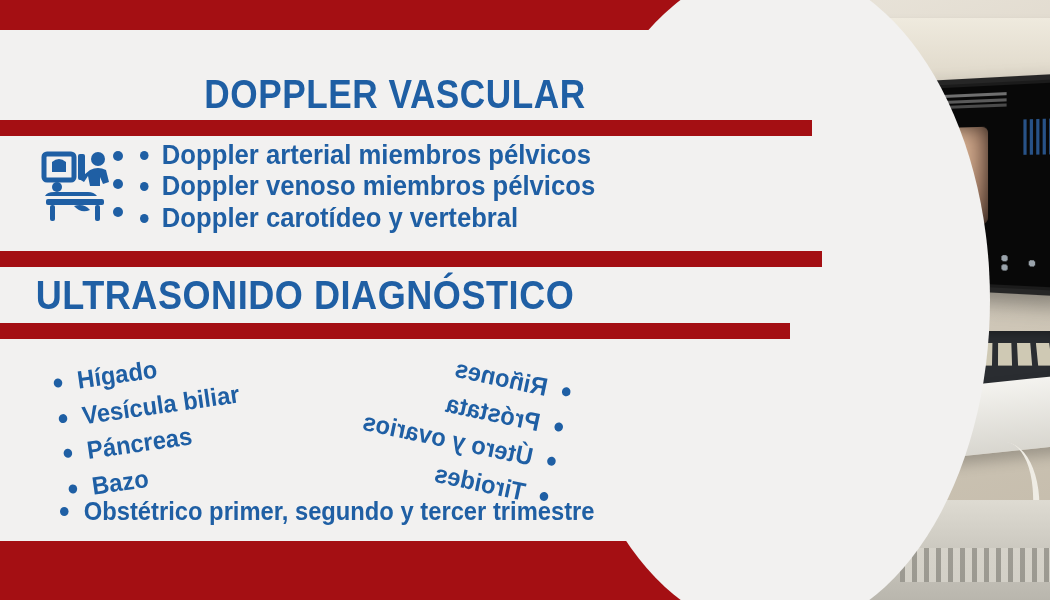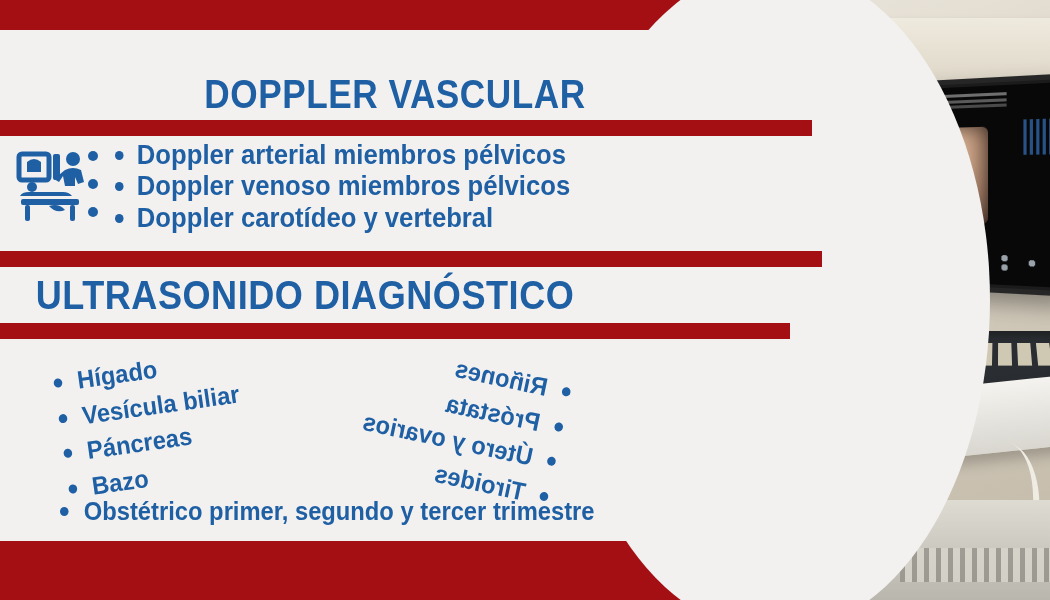--- a/index.html
+++ b/index.html
@@ -194,21 +194,21 @@
 
   .title{
     position:absolute;width:790px;text-align:center;
     color:#1F5FA4;font-weight:bold;letter-spacing:.6px;
     font-family:"Liberation Sans", sans-serif;
     transform:scaleX(.88);transform-origin:center;
   }
   #title-doppler{top:72px;left:0;font-size:40px;}
   #title-ultra{top:272px;left:-90px;width:790px;text-align:center;font-size:41px;}
 
-  .doppler-row{position:absolute;left:0;top:140px;width:790px;display:flex;align-items:center;}
+  .doppler-row{position:absolute;left:0;top:140px;width:790px;display:flex;align-items:center;padding-left:25px;}
   .doppler-icon{width:115px;flex:0 0 115px;display:flex;justify-content:center;}
   .doppler-list{list-style:none;margin:0;padding:0;}
   .doppler-list li{
     display:flex;align-items:center;gap:14px;
     color:#1F5FA4;font-size:27px;font-weight:bold;line-height:1.16;
     transform:scaleX(.95);transform-origin:left;
   }
   .bullet{
     flex:0 0 auto;width:9px;height:9px;border-radius:50%;background:#1F5FA4;display:inline-block;
   }

